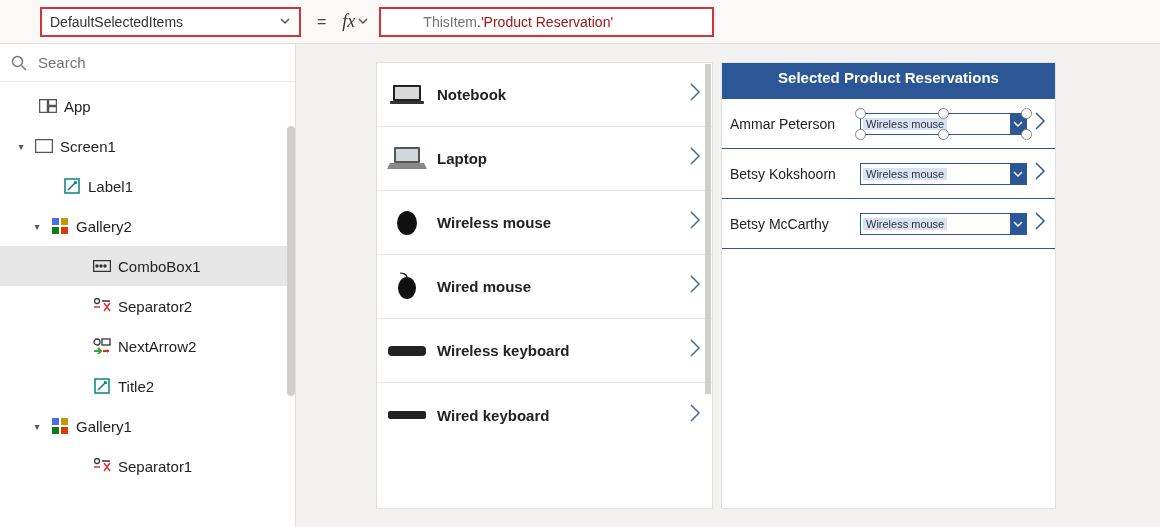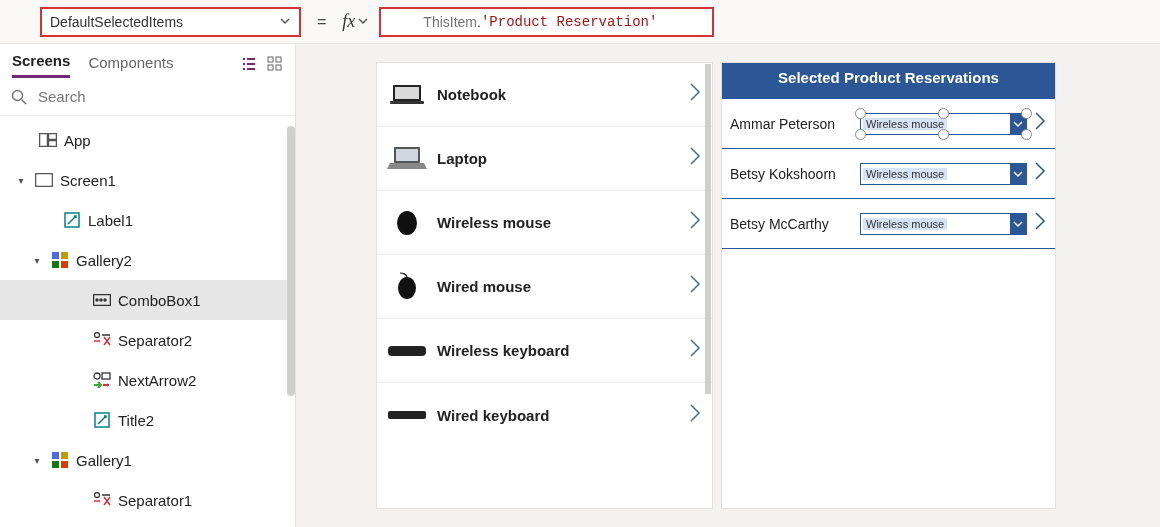--- a/index.html
+++ b/index.html
@@ -17,21 +17,21 @@
   .prop-dropdown .chev { color: #555; }
   .equals { margin: 0 16px; font-size: 16px; color: #444; }
   .fx { font-style: italic; font-family: "Times New Roman", serif; font-size: 18px; color: #333; margin-right: 2px;}
   .fx-chev { color: #555; margin-right: 10px; }
   .formula-input {
     border: 2px solid #d13438; height: 30px; flex: 0 0 auto; width: 335px; display: flex; align-items: center;
     padding: 0 6px; background: #fff; font-family: Consolas, monospace; font-size: 14px;
   }
   .tok-this { color: #737373; margin-left: 36px; }
   .tok-dot { color: #333; }
-  .tok-str { color: #a31515; font-family: Liberation Mono, monospace; }
+  .tok-str { color: #a31515; }
 
   
   .main { display: flex; height: calc(527px - 44px); }
 
   
   .left {
     width: 296px; border-right: 1px solid #e1e1e1; display: flex; flex-direction: column; position: relative;
     background: #fff;
   }
   .left-scroll-hint {
@@ -126,38 +126,20 @@
   <div class="formula-input">
     <span class="tok-this">ThisItem</span>
       <span class="tok-dot">.</span>
       <span class="tok-str">'Product Reservation'</span>
   </div>
 </div>
 
 <div class="main">
 
   <div class="left">
-    <div class="tabs">
-      <div class="tab active">Screens</div>
-      <div class="tab">Components</div>
-      <div class="spacer"></div>
-      <span class="tool">
-        <svg width="16" height="16" viewBox="0 0 16 16">
-            <path d="M2 3h2M6 3h8M2 8h2M6 8h8M2 13h2M6 13h8" stroke="#742774" stroke-width="1.8"></path>
-          </svg>
-      </span>
-      <span class="tool">
-        <svg width="16" height="16" viewBox="0 0 16 16">
-            <rect x="1" y="1" width="5" height="5" fill="none" stroke="#666"></rect>
-            <rect x="9" y="1" width="5" height="5" fill="none" stroke="#666"></rect>
-            <rect x="1" y="9" width="5" height="5" fill="none" stroke="#666"></rect>
-            <rect x="9" y="9" width="5" height="5" fill="none" stroke="#666"></rect>
-          </svg>
-      </span>
-    </div>
 
     <div class="search-row">
       <svg width="18" height="18" viewBox="0 0 18 18">
           <circle cx="7.5" cy="7.5" r="5" fill="none" stroke="#777" stroke-width="1.5"></circle>
           <line x1="11.5" y1="11.5" x2="16" y2="16" stroke="#777" stroke-width="1.5"></line>
         </svg>
       <input placeholder="Search" style="">
     </div>
 
     <div class="tree">

